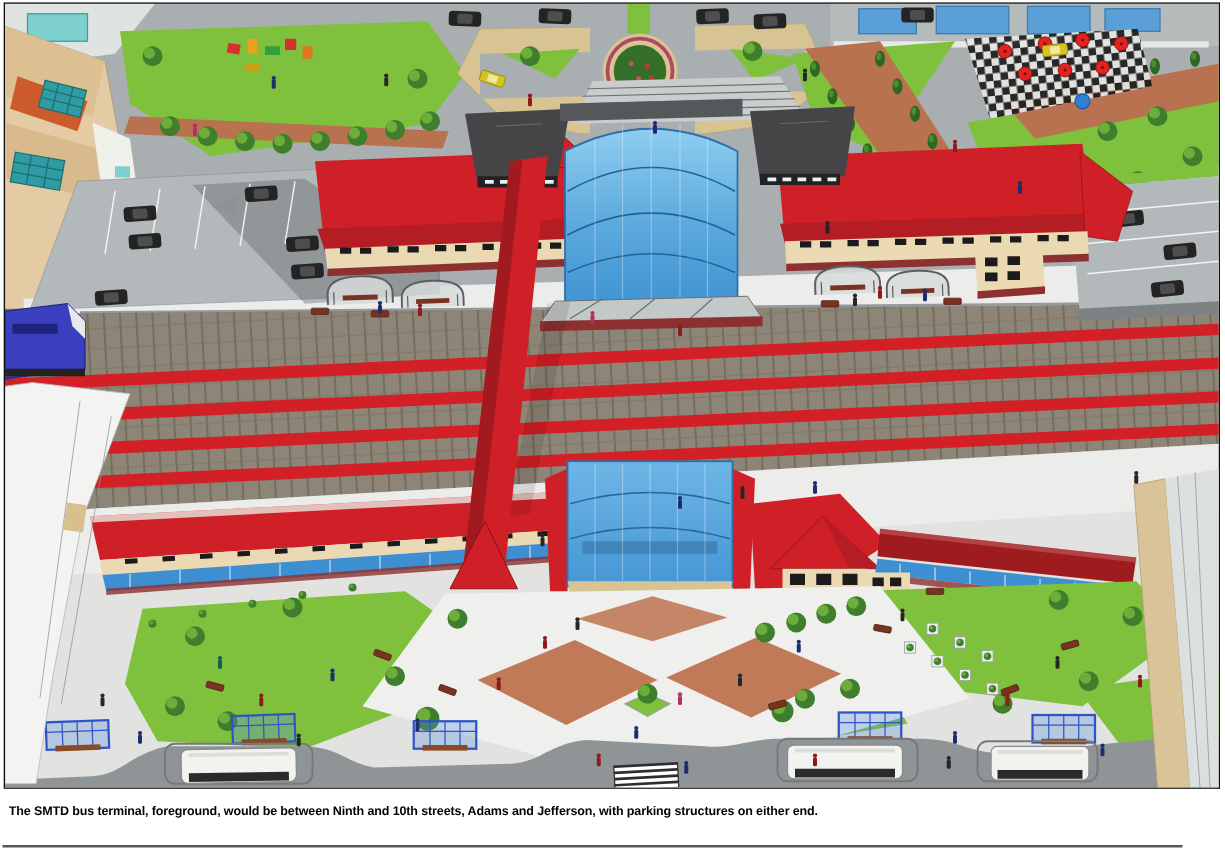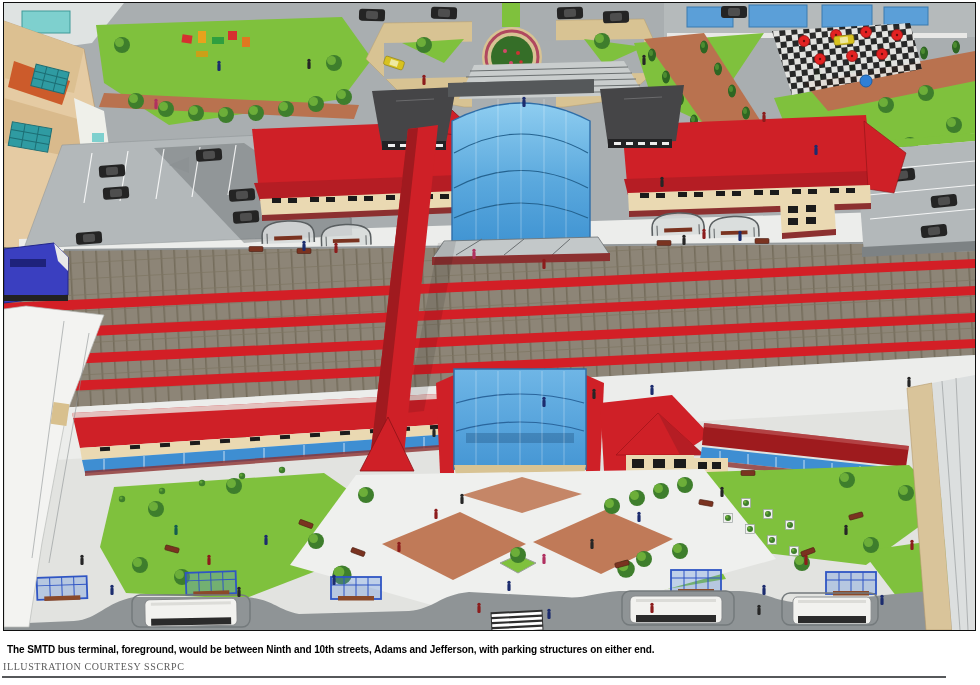--- a/index.html
+++ b/index.html
@@ -638,16 +638,15 @@
       <use href="#person" class="p2" x="545" y="612"></use>
           <use href="#person" class="p1" x="475" y="606"></use>
       <use href="#person" class="p3" x="718" y="490"></use>
           <use href="#person" class="p2" x="635" y="515"></use>
     </g>
   </svg>
   </div>
 
   <div class="caption-wrap">
     <p class="caption-text">The SMTD bus terminal, foreground, would be between Ninth and 10th streets, Adams and Jefferson, with parking structures on either end.</p>
-    <p class="credit-text">ILLUSTRATION COURTESY SSCRPC</p>
   </div>
   <hr class="rule">
 </div>
 
 </body></html>

